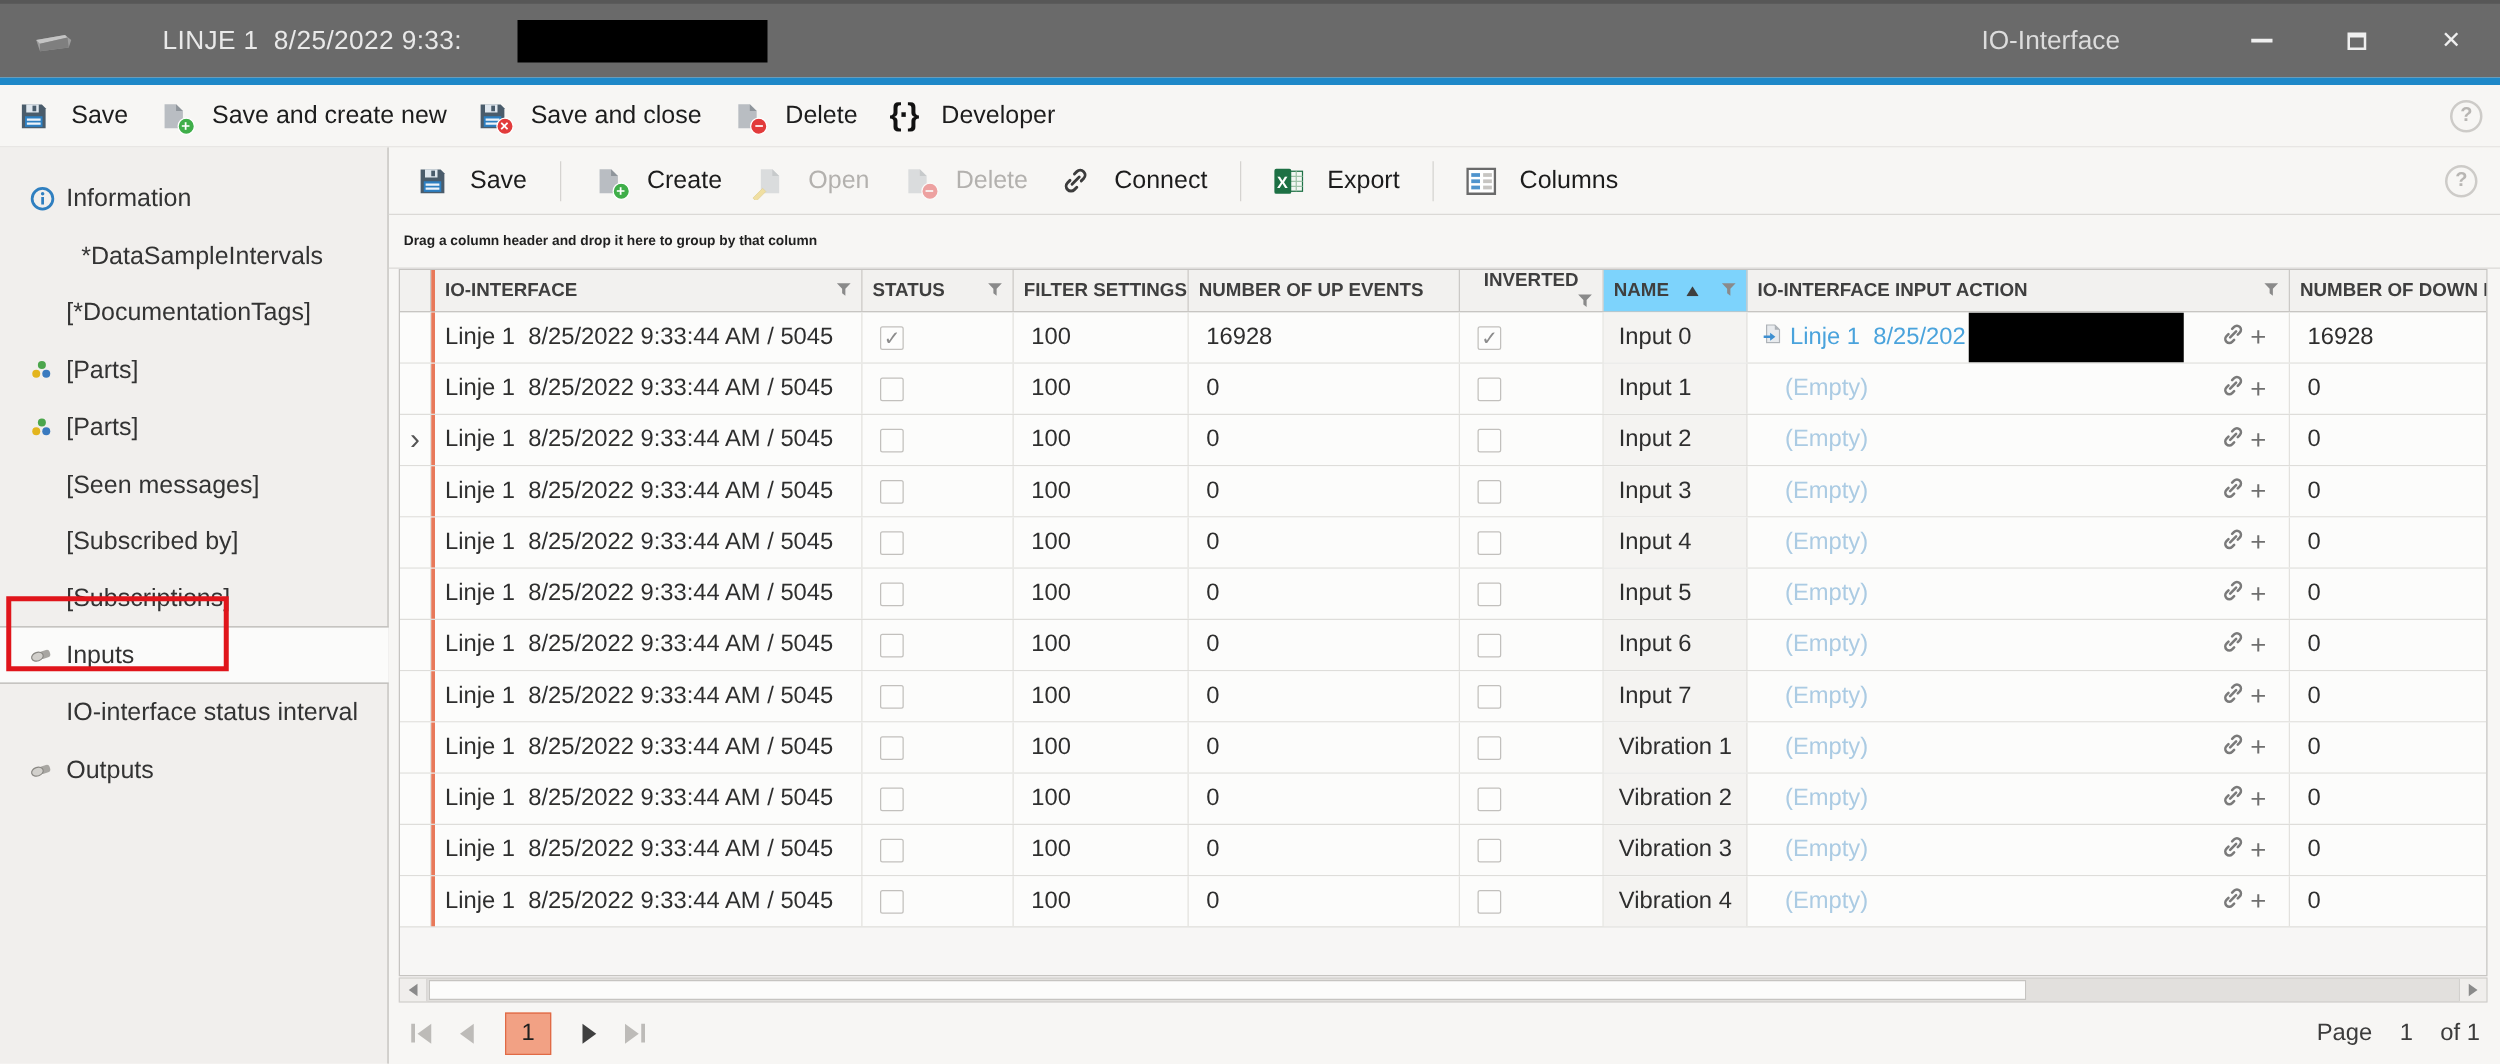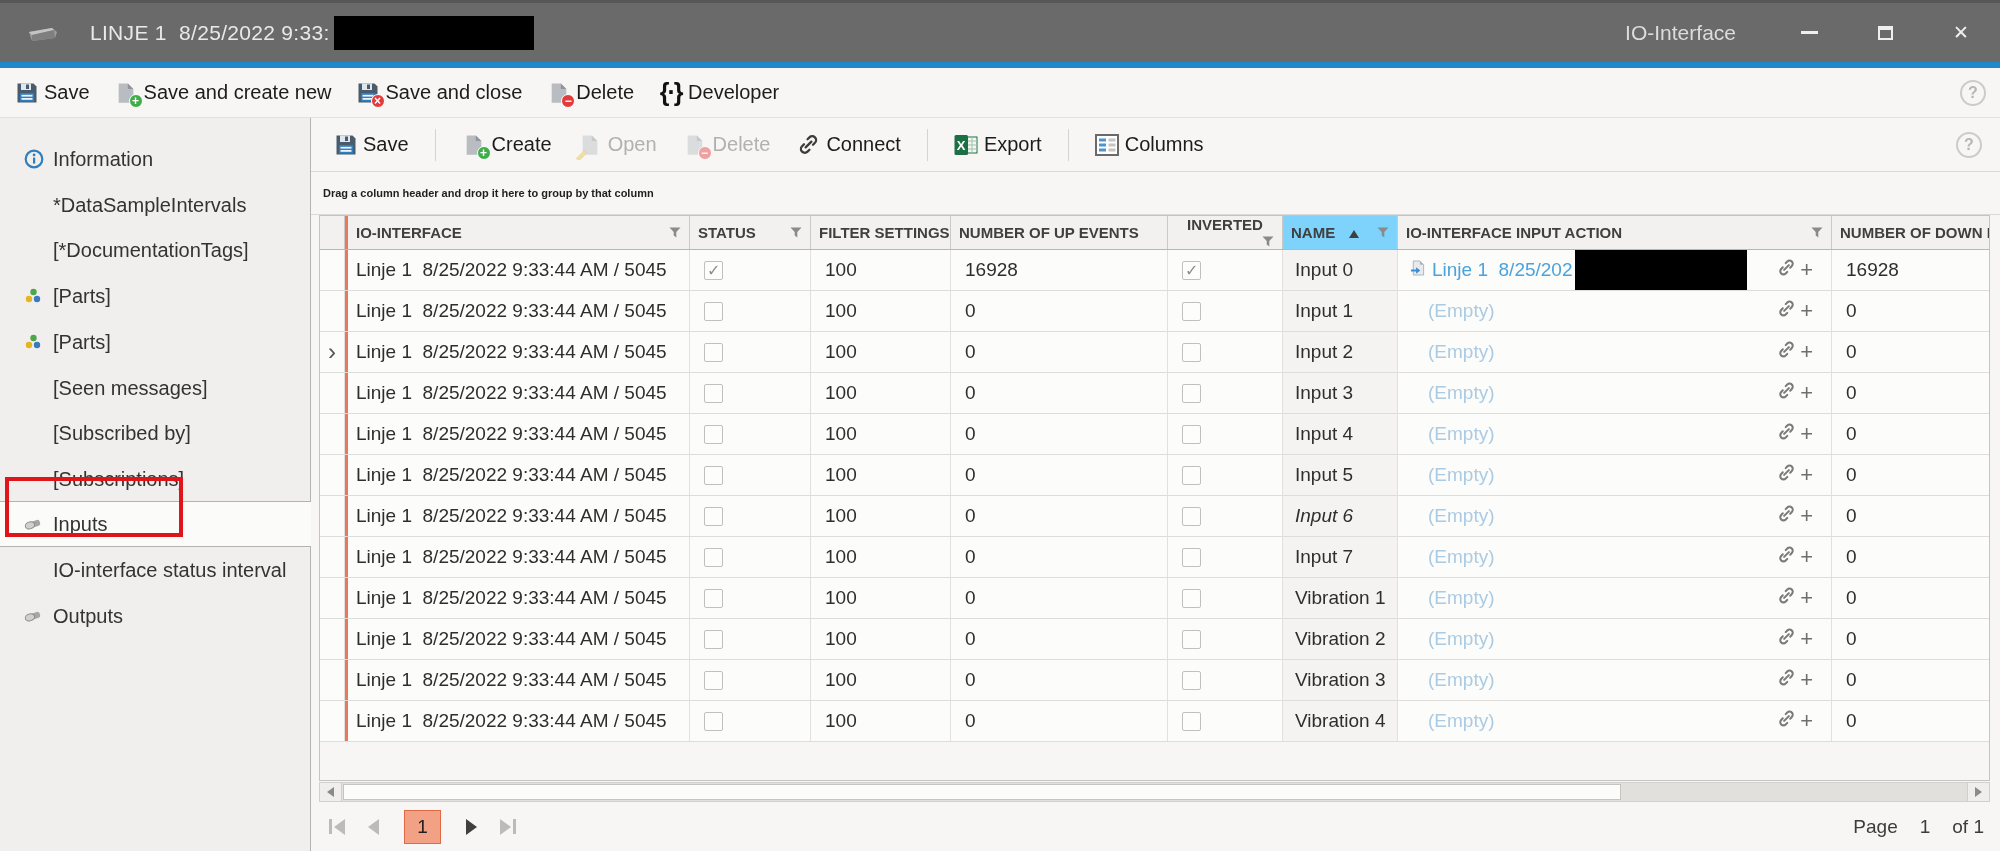--- a/index.html
+++ b/index.html
@@ -1,36 +1,36 @@
 <!DOCTYPE html>
 <html><head>
 <meta charset="utf-8">
 <style>
   * { margin:0; padding:0; box-sizing:border-box; }
   html,body { width:2000px; height:851px; overflow:hidden; }
   body { font-family:"Liberation Sans","DejaVu Sans",sans-serif; color:#2e2e2e; background:#f7f6f4; }
   .window { width:2000px; height:851px; display:flex; flex-direction:column; }
 
   
-  .titlebar { height:62px; background:#6a6a6a; border-top:3px solid #575757; display:flex; align-items:center; padding:0 24px 0 26px; flex:none; }
+  .titlebar { height:62px; background:#6a6a6a; border-top:3px solid #575757; display:flex; align-items:center; padding:0 24px 0 26px; flex:none;gap:40px; }
   .app-icon { width:34px; height:22px; margin-right:30px; flex:none; }
   .title { color:#e9e9e9; font-size:21px; white-space:pre; letter-spacing:.3px; }
   .redact-title { display:inline-block; width:200px; height:34px; background:#000; margin-left:4px; flex:none; }
   .tb-spacer { flex:1; }
   .app-name { color:#dcdcdc; font-size:21px; margin-right:58px; }
   .winbtns { display:flex; align-items:center; gap:46px; }
   .winbtn { width:30px; height:30px; display:flex; align-items:center; justify-content:center; color:#efefef; font-size:19px; cursor:default; }
   .min-glyph { width:17px; height:3px; background:#efefef; display:block; }
   .max-glyph { width:15px; height:14px; border:2px solid #efefef; border-top-width:4px; display:block; }
 
   .accent { height:6px; background:#1e88c8; flex:none; }
 
   
   .main-toolbar { height:50px; background:#f7f6f4; display:flex; align-items:center; gap:24px; padding:0 14px; flex:none; border-bottom:1px solid #e3e1de; }
-  .tbtn { display:flex; align-items:center; gap:5px; font-size:20px; color:#1c1c1c; cursor:default; }
+  .tbtn { display:flex; align-items:center; gap:18px; font-size:20px; color:#1c1c1c; cursor:default; }
   .tbtn.disabled { color:#b3b1ae; }
   .tbtn.disabled .icon-wrap { opacity:.45; }
   .icon-wrap { position:relative; width:25px; height:25px; display:inline-flex; align-items:center; justify-content:center; flex:none; }
   .badge { position:absolute; right:-4px; bottom:-3px; width:14px; height:14px; border-radius:50%; color:#fff; font-size:12px; line-height:13px; font-weight:bold; text-align:center; border:1px solid #fff; }
   .badge.green { background:#3fae49; }
   .badge.red { background:#e23b3b; }
   .dev-glyph { font-size:25px; font-weight:bold; letter-spacing:-2px; color:#111; }
   .help { width:26px; height:26px; border-radius:50%; border:2px solid #cdcbc8; color:#b8b6b3; font-size:16px; font-weight:bold; display:flex; align-items:center; justify-content:center; }
 
   
@@ -191,21 +191,21 @@
     <div class="side-item" style="top: 18px;">
           <span class="sicon">
             <svg viewBox="0 0 20 20" width="20" height="20">
               <circle cx="10" cy="10" r="8.3" fill="none" stroke="#2f7fc0" stroke-width="2.2"></circle>
               <rect x="9" y="8.6" width="2.2" height="6" fill="#2f7fc0"></rect>
               <circle cx="10.1" cy="5.9" r="1.4" fill="#2f7fc0"></circle>
             </svg>
           </span>
           <span>Information</span>
         </div>
-        <div class="side-item no-icon" style="top: 64px;">
+        <div class="side-item no-icon" style="top: 64px; margin-left: 12px;">
           <span>*DataSampleIntervals</span>
         </div>
         <div class="side-item no-icon" style="top: 109px;">
           <span>[*DocumentationTags]</span>
         </div>
         <div class="side-item" style="top: 155px;">
           <span class="sicon">
             <svg viewBox="0 0 18 16" width="18" height="16">
               <circle cx="9.5" cy="4" r="3.2" fill="#4ca64c"></circle>
               <circle cx="5" cy="11" r="3.2" fill="#e3b51e"></circle>
@@ -500,21 +500,21 @@
                   </svg></span><span class="plus-glyph">+</span></div>
               <div class="cell c-down" style="width: 159px; border-right: none;"><span>0</span></div>
             </div>
             <div class="grow">
               <div class="cell c-ind"></div>
               <div class="cell c-io" style="width: 345px;"><span>Linje 1  8/25/2022 9:33:44 AM / 5045</span></div>
               <div class="cell" style="width: 121px;"><span class="cb"></span></div>
               <div class="cell c-filter" style="width: 140px;"><span>100</span></div>
               <div class="cell c-up" style="width: 217px;"><span>0</span></div>
               <div class="cell" style="width: 115px;"><span class="cb"></span></div>
-              <div class="cell c-name" style="width: 115px; font-style: italic;"><span>Input 6</span></div>
+              <div class="cell c-name" style="width: 115px;"><span>Input 6</span></div>
               <div class="cell c-action" style="width: 434px;"><span class="empty-text">(Empty)</span><span class="cell-spacer"></span><span class="chain"><svg viewBox="0 0 24 24" width="19" height="19" fill="none" stroke="#7a7a7a" stroke-width="2.6" stroke-linecap="round">
                     <path d="M9 15l6-6"></path>
                     <path d="M11 6.5l2-2a4 4 0 0 1 5.7 5.7l-2 2"></path>
                     <path d="M13 17.5l-2 2a4 4 0 0 1-5.7-5.7l2-2"></path>
                   </svg></span><span class="plus-glyph">+</span></div>
               <div class="cell c-down" style="width: 159px; border-right: none;"><span>0</span></div>
             </div>
             <div class="grow">
               <div class="cell c-ind"></div>
               <div class="cell c-io" style="width: 345px;"><span>Linje 1  8/25/2022 9:33:44 AM / 5045</span></div>

